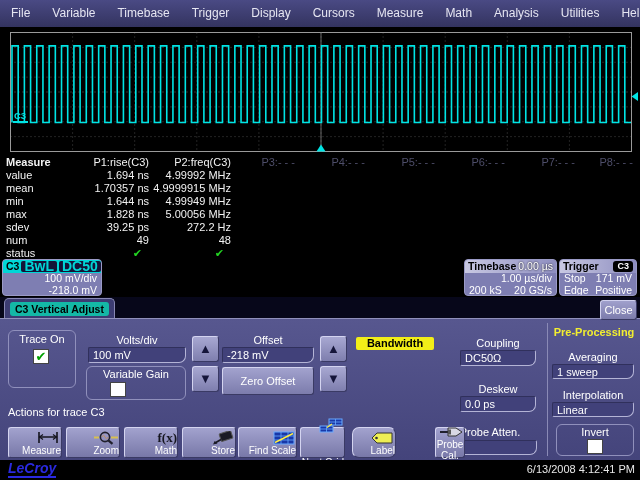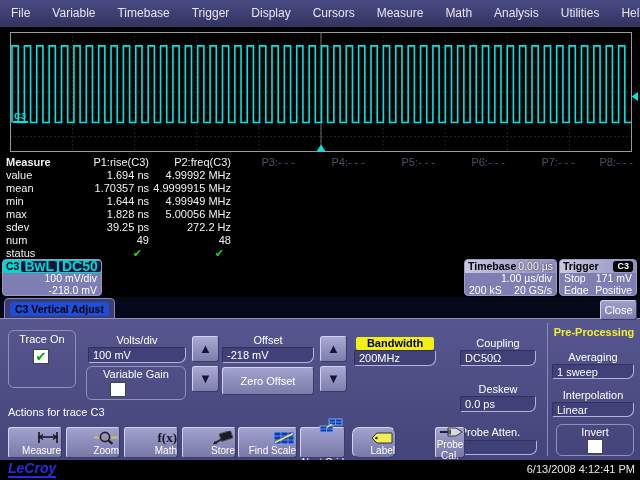--- a/index.html
+++ b/index.html
@@ -40,21 +40,21 @@
   .trig-badge{margin-left:auto;background:#000;color:#fff;font-size:9px;font-weight:bold;
     padding:0 4px;border-radius:3px;line-height:11px;}
 
   
   .dialog{position:absolute;left:0;top:297px;width:640px;height:163px;background:#07071a;}
   .dlg-body{position:absolute;left:0;top:21px;width:640px;height:142px;
     background:linear-gradient(#57578f,#44447b);border-top:1px solid #9090bc;}
   .tab{position:absolute;left:4px;top:1px;height:20px;background:#3c3c72;
     border:1px solid #8888b4;border-bottom:none;border-radius:5px 5px 0 0;
     display:flex;align-items:center;padding:0 5px;}
-  .tab-pill{background:#1d4ed8;color:#000;font-size:10.5px;font-weight:bold;
+  .tab-pill{background:#14b8a6;color:#000;font-size:10.5px;font-weight:bold;
     padding:1px 5px;border-radius:3px;white-space:nowrap;}
   .close-btn{position:absolute;left:600px;top:3px;width:37px;height:20px;
     background:linear-gradient(#a0a0cc,#7c7cac);border:1px solid;
     border-color:#d0d0ee #3a3a64 #3a3a64 #d0d0ee;border-radius:3px;
     color:#fff;font-size:11px;line-height:18px;text-align:center;padding:0;}
   .lbl{position:absolute;color:#fff;font-size:11px;text-align:center;white-space:nowrap;}
   .field{position:absolute;background:#41417a;border:1px solid;
     border-color:#30305c #b4b4d6 #b4b4d6 #30305c;border-radius:2px 2px 7px 2px;
     color:#fff;font-size:11px;padding:0 4px;line-height:14px;white-space:nowrap;}
   .groupbox{position:absolute;border:1px solid #9090bc;border-radius:6px;}
@@ -292,21 +292,20 @@
     <button class="arrow-btn" style="left:192px;top:69px;">▼</button>
 
     <div class="lbl" style="left:222px;top:37px;width:92px;">Offset</div>
     <div class="field" style="left:222px;top:50px;width:92px;height:16px;">-218 mV</div>
     <button class="raised-btn" style="left:222px;top:70px;width:92px;height:28px;line-height:12px;">Zero Offset</button>
 
     <button class="arrow-btn" style="left:320px;top:39px;">▲</button>
     <button class="arrow-btn" style="left:320px;top:69px;">▼</button>
 
     <div class="bw-label" style="left:356px;top:40px;width:78px;">Bandwidth</div>
-    <div class="field" style="left:354px;top:53px;width:82px;height:16px;">200MHz</div>
 
     <div class="lbl" style="left:460px;top:40px;width:76px;">Coupling</div>
     <div class="field" style="left:460px;top:53px;width:76px;height:16px;">DC50Ω</div>
 
     <div class="lbl" style="left:460px;top:86px;width:76px;">Deskew</div>
     <div class="field" style="left:460px;top:99px;width:76px;height:16px;">0.0 ps</div>
 
     <div class="vdivider" style="left:547px;top:26px;height:133px;"></div>
 
     <div class="preproc-title" style="left:550px;top:29px;width:88px;">Pre-Processing</div>

